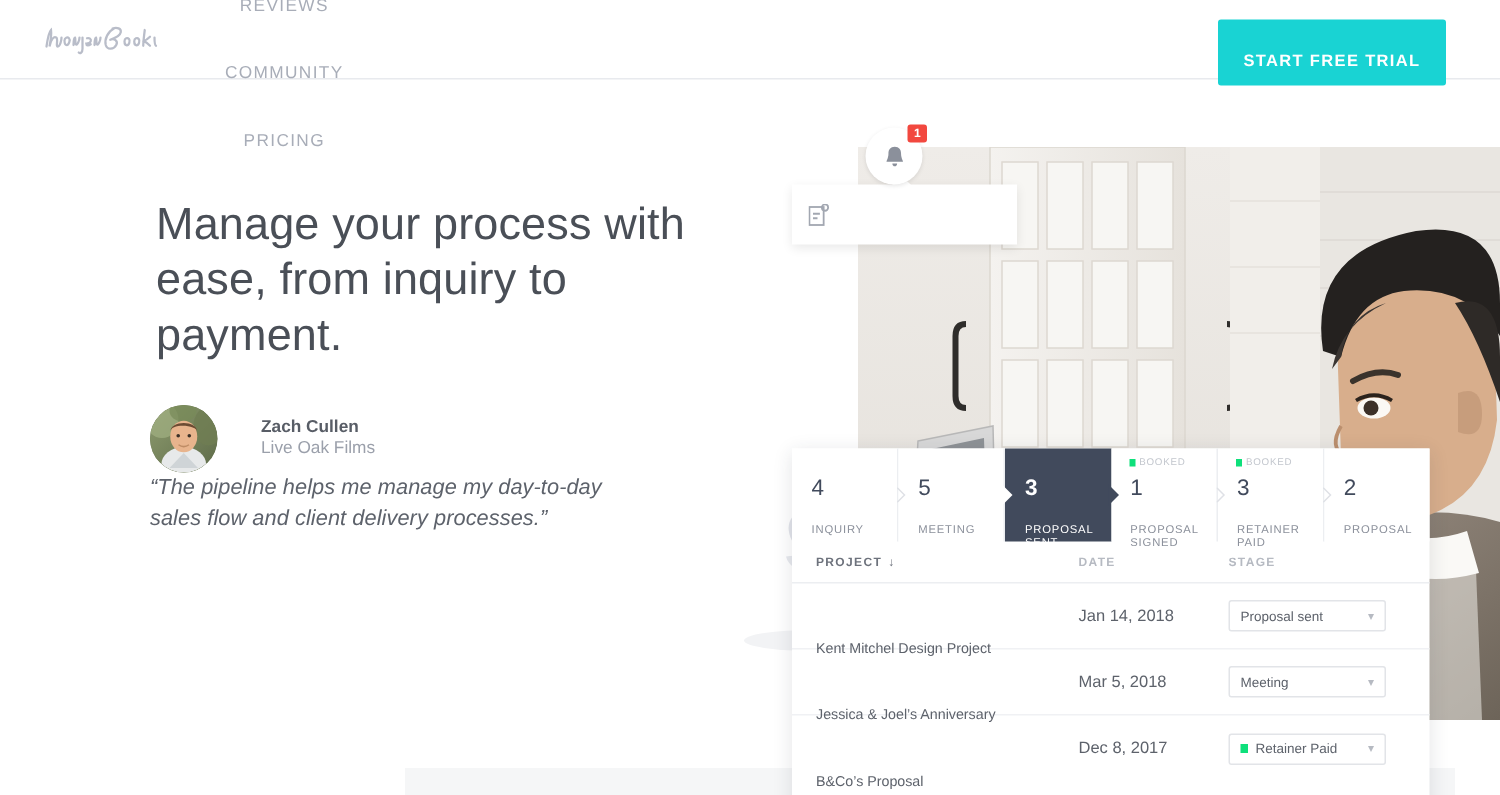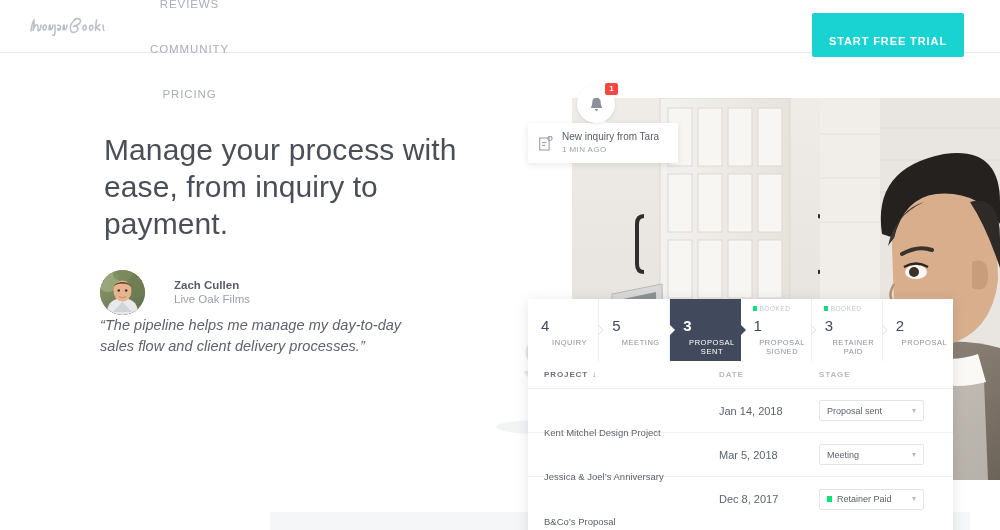--- a/index.html
+++ b/index.html
@@ -113,22 +113,22 @@
     padding:19px 0 0 13px; border-right:1px solid #eceef1;
   }
   .stage:last-child { border-right:none; }
   .stage.active { background:#414a5c; border-right:none; }
   .stage.active .stage-count { color:#ffffff; font-weight:bold; }
   .stage.active .stage-label { color:#ffffff; }
   .stage-count {
     font-size:15px; color:#414a5c; line-height:16px; font-weight:400;
   }
   .stage-label {
-    margin-top:4px; font-size:7.5px; color:#8b909b;
-    letter-spacing:0.55px; line-height:9px; white-space:pre-line;text-align:center;
+    margin-top:14px; font-size:7.5px; color:#8b909b;
+    letter-spacing:0.55px; line-height:9px; white-space:pre-line;
   }
   .booked {
     position:absolute; left:12px; top:6px;
     font-size:6.5px; color:#c3c7ce; letter-spacing:0.5px;
     display:flex; align-items:center; gap:3px;
   }
   .booked-dot { width:4px; height:5px; background:#0ee07b; display:block; }
   
   .notch {
     position:absolute; top:50%; margin-top:-5px; width:6px; height:10px;
@@ -365,24 +365,20 @@
       <span id="bell-badge">1</span>
     </div>
 
     <div id="notif-card">
       <svg width="14" height="15" viewBox="0 0 14 15">
         <rect x="0.6" y="2" width="9.5" height="12" fill="none" stroke="#a2a7b1" stroke-width="1.2"></rect>
         <line x1="3" y1="6.5" x2="7.6" y2="6.5" stroke="#a2a7b1" stroke-width="1.2"></line>
         <line x1="3" y1="9.5" x2="6" y2="9.5" stroke="#a2a7b1" stroke-width="1.2"></line>
         <circle cx="11" cy="2.4" r="2.1" fill="none" stroke="#a2a7b1" stroke-width="1.2"></circle>
       </svg>
-      <div id="notif-text-wrap">
-        <span id="notif-title">New inquiry from Tara</span>
-        <span id="notif-time">1 MIN AGO</span>
-      </div>
     </div>
 
     <div id="panel">
 
       <div id="pipeline">
 
         <div class="stage">
           <div class="stage-count">4</div>
           <div class="stage-label">INQUIRY</div>
         </div>

